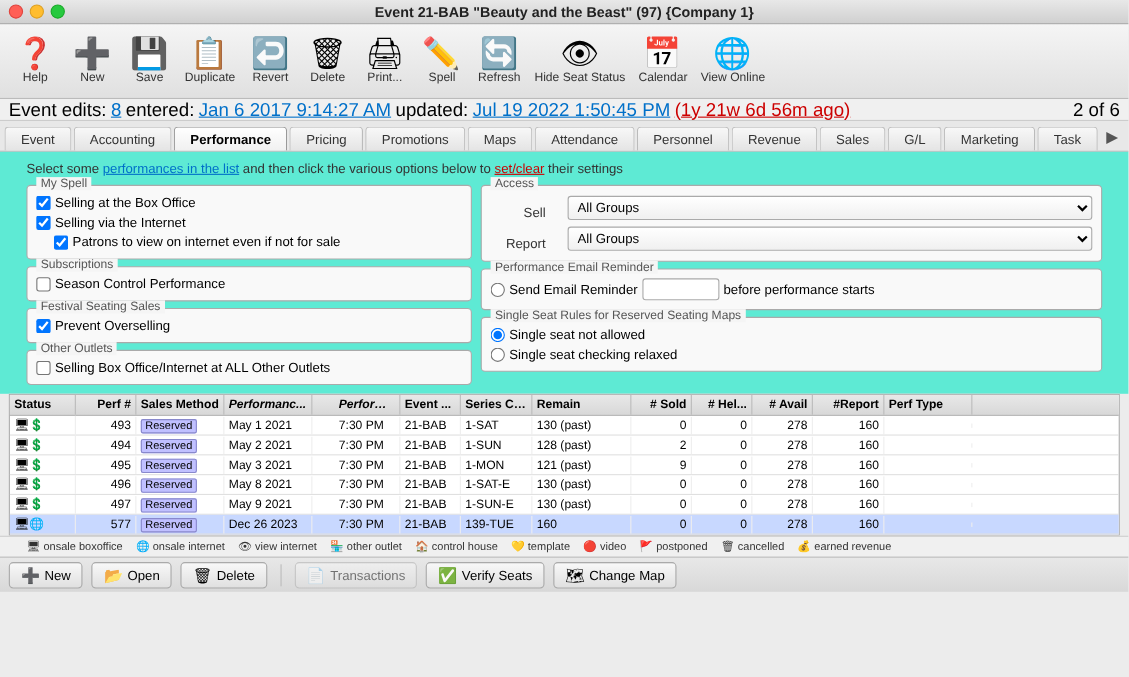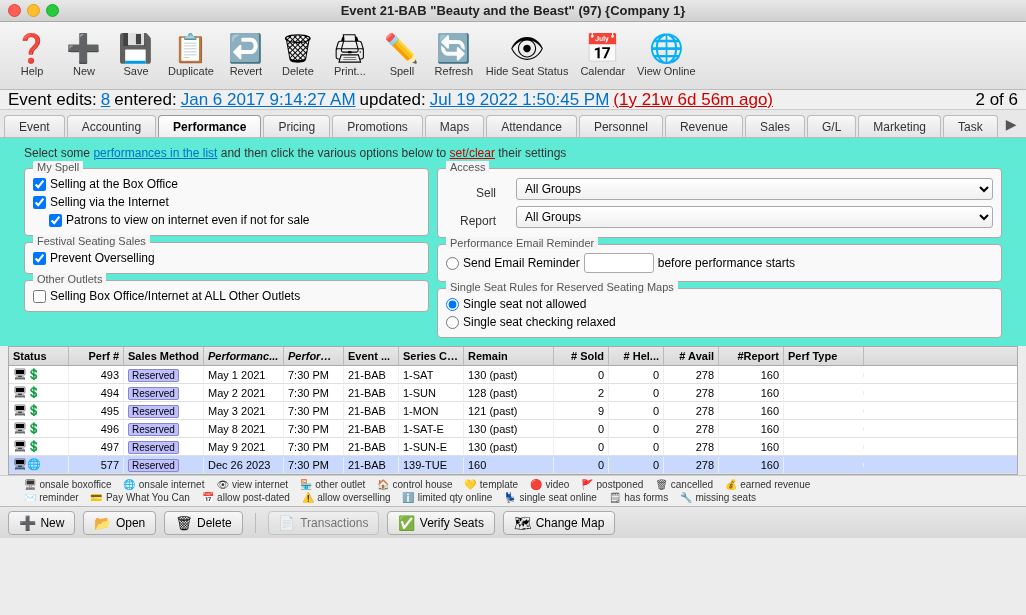--- a/index.html
+++ b/index.html
@@ -263,21 +263,21 @@
       padding: 2px 4px;
       border-right: 1px solid #eee;
       white-space: nowrap;
       overflow: hidden;
       text-overflow: ellipsis;
     }
     .td-status { width: 60px; display: flex; align-items: center; gap: 2px; }
     .td-perf { width: 55px; text-align: right; }
     .td-method { width: 80px; }
     .td-date { width: 80px; }
-    .td-time { width: 60px; }
+    .td-time { width: 60px; margin-left: 20px; }
     .td-event { width: 55px; }
     .td-series { width: 65px; }
     .td-remain { width: 90px; }
     .td-sold { width: 55px; text-align: right; }
     .td-held { width: 55px; text-align: right; }
     .td-avail { width: 55px; text-align: right; }
     .td-report { width: 65px; text-align: right; }
     .td-type { width: 80px; }
     .reserved-badge {
       background: #c0c0ff;
@@ -462,20 +462,27 @@
         <div class="checkbox-row">
           <input type="checkbox" checked="" style="">
           <label>Selling via the Internet</label>
         </div>
         <div class="checkbox-row indent">
           <input type="checkbox" checked="" style="">
           <label>Patrons to view on internet even if not for sale</label>
         </div>
       </div>
 
+      <div class="group-box">
+        <span class="group-label">Subscriptions</span>
+        <div class="checkbox-row">
+          <input type="checkbox" style="">
+          <label>Season Control Performance</label>
+        </div>
+      </div>
 
       <div class="group-box">
         <span class="group-label">Festival Seating Sales</span>
         <div class="checkbox-row">
           <input type="checkbox" checked="" style="">
           <label>Prevent Overselling</label>
         </div>
       </div>
 
       <div class="group-box">
@@ -652,30 +659,20 @@
     <span>🌐 onsale internet</span>
     <span>👁 view internet</span>
     <span>🏪 other outlet</span>
     <span>🏠 control house</span>
     <span>💛 template</span>
     <span>🔴 video</span>
     <span>🚩 postponed</span>
     <span>🗑 cancelled</span>
     <span>💰 earned revenue</span>
   </div>
-  <div class="legend-row">
-    <span>✉️ reminder</span>
-    <span>💳 Pay What You Can</span>
-    <span>📅 allow post-dated</span>
-    <span>⚠️ allow overselling</span>
-    <span>ℹ️ limited qty online</span>
-    <span>💺 single seat online</span>
-    <span>🗒 has forms</span>
-    <span>🔧 missing seats</span>
-  </div>
 </div>
 
 <div class="bottom-bar">
   <div class="bottom-btn">
     <span class="bottom-btn-icon">➕</span>
     <span>New</span>
   </div>
   <div class="bottom-btn">
     <span class="bottom-btn-icon">📂</span>
     <span>Open</span>

